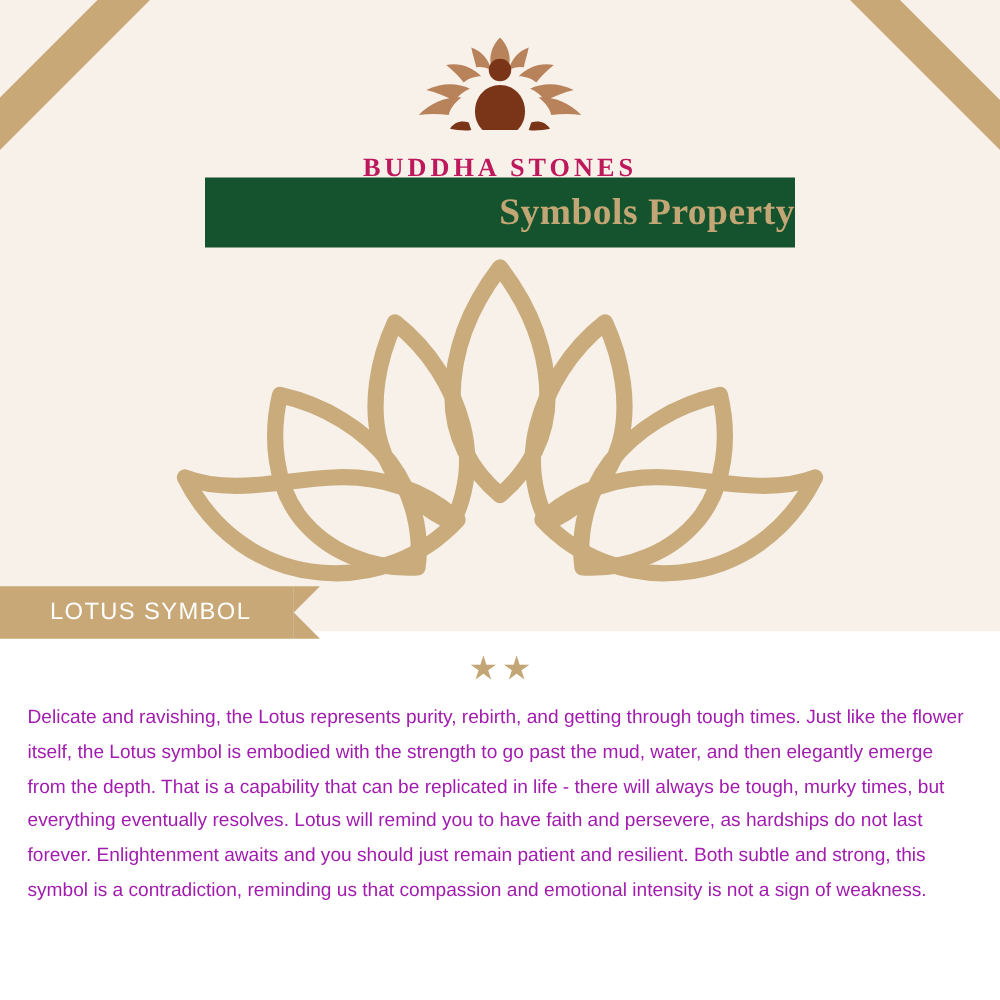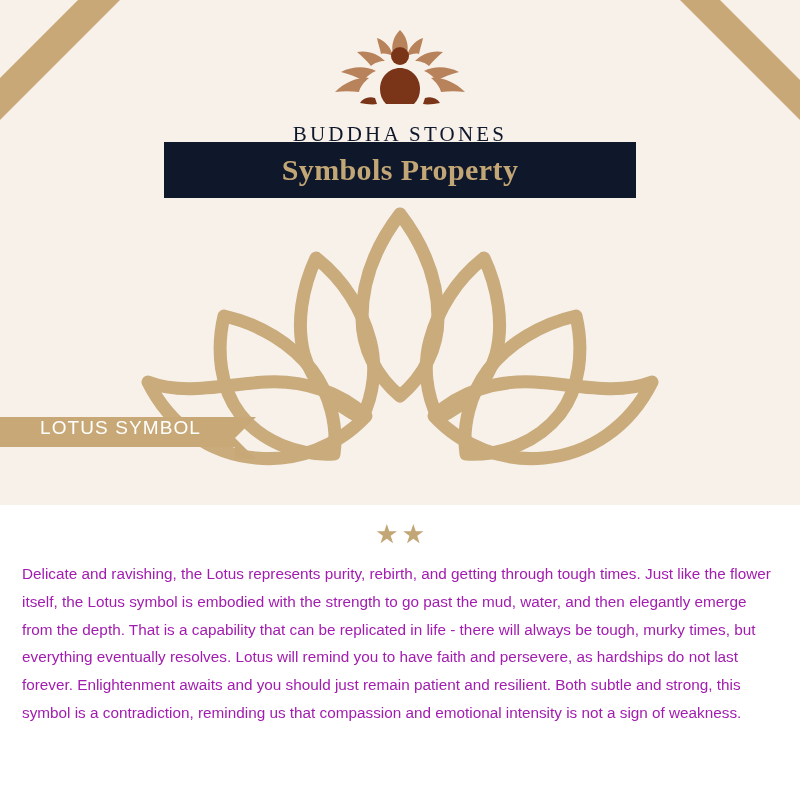--- a/index.html
+++ b/index.html
@@ -110,36 +110,36 @@
     z-index: 5;
   }
   .brand-mark {
     display: block;
     margin: 0 auto;
   }
   .brand-name {
     margin-top: 4px;
     font-size: 21px;
     letter-spacing: 3.2px;
-    font-weight: normal;
-    color: #0f172a;
+    font-weight: bold;
+    color: #be185d;
     font-family: "Liberation Serif", serif;
   }
 
   
   .title-band {
     position: absolute;
     top: 142px;
     left: 164px;
     width: 472px;
     height: 56px;
-    background: #0f172a;
+    background: #14532d;
     display: flex;
     align-items: center;
-    justify-content: center;
+    justify-content: flex-end;
     z-index: 6;
   }
   .title-text {
     font-size: 30px;
     font-weight: bold;
     color: #c3a675;
     font-family: "Liberation Serif", serif;
     letter-spacing: 0.4px;
   }
 
@@ -150,26 +150,26 @@
     left: 0;
     width: 800px;
     text-align: center;
     z-index: 2;
   }
 
   
   .ribbon {
     position: absolute;
     left: 0;
-    top: 417px;
-    height: 30px;
+    top: 469px;
+    height: 42px;
     background: #c8a877;
     padding: 0 34px 0 40px;
     display: flex;
-    align-items: flex-start;
+    align-items: center;
     z-index: 7;
   }
   .ribbon::after {
     content: "";
     position: absolute;
     right: -21px;
     top: 0;
     width: 0;
     height: 0;
     border-top: 21px solid #c8a877;

